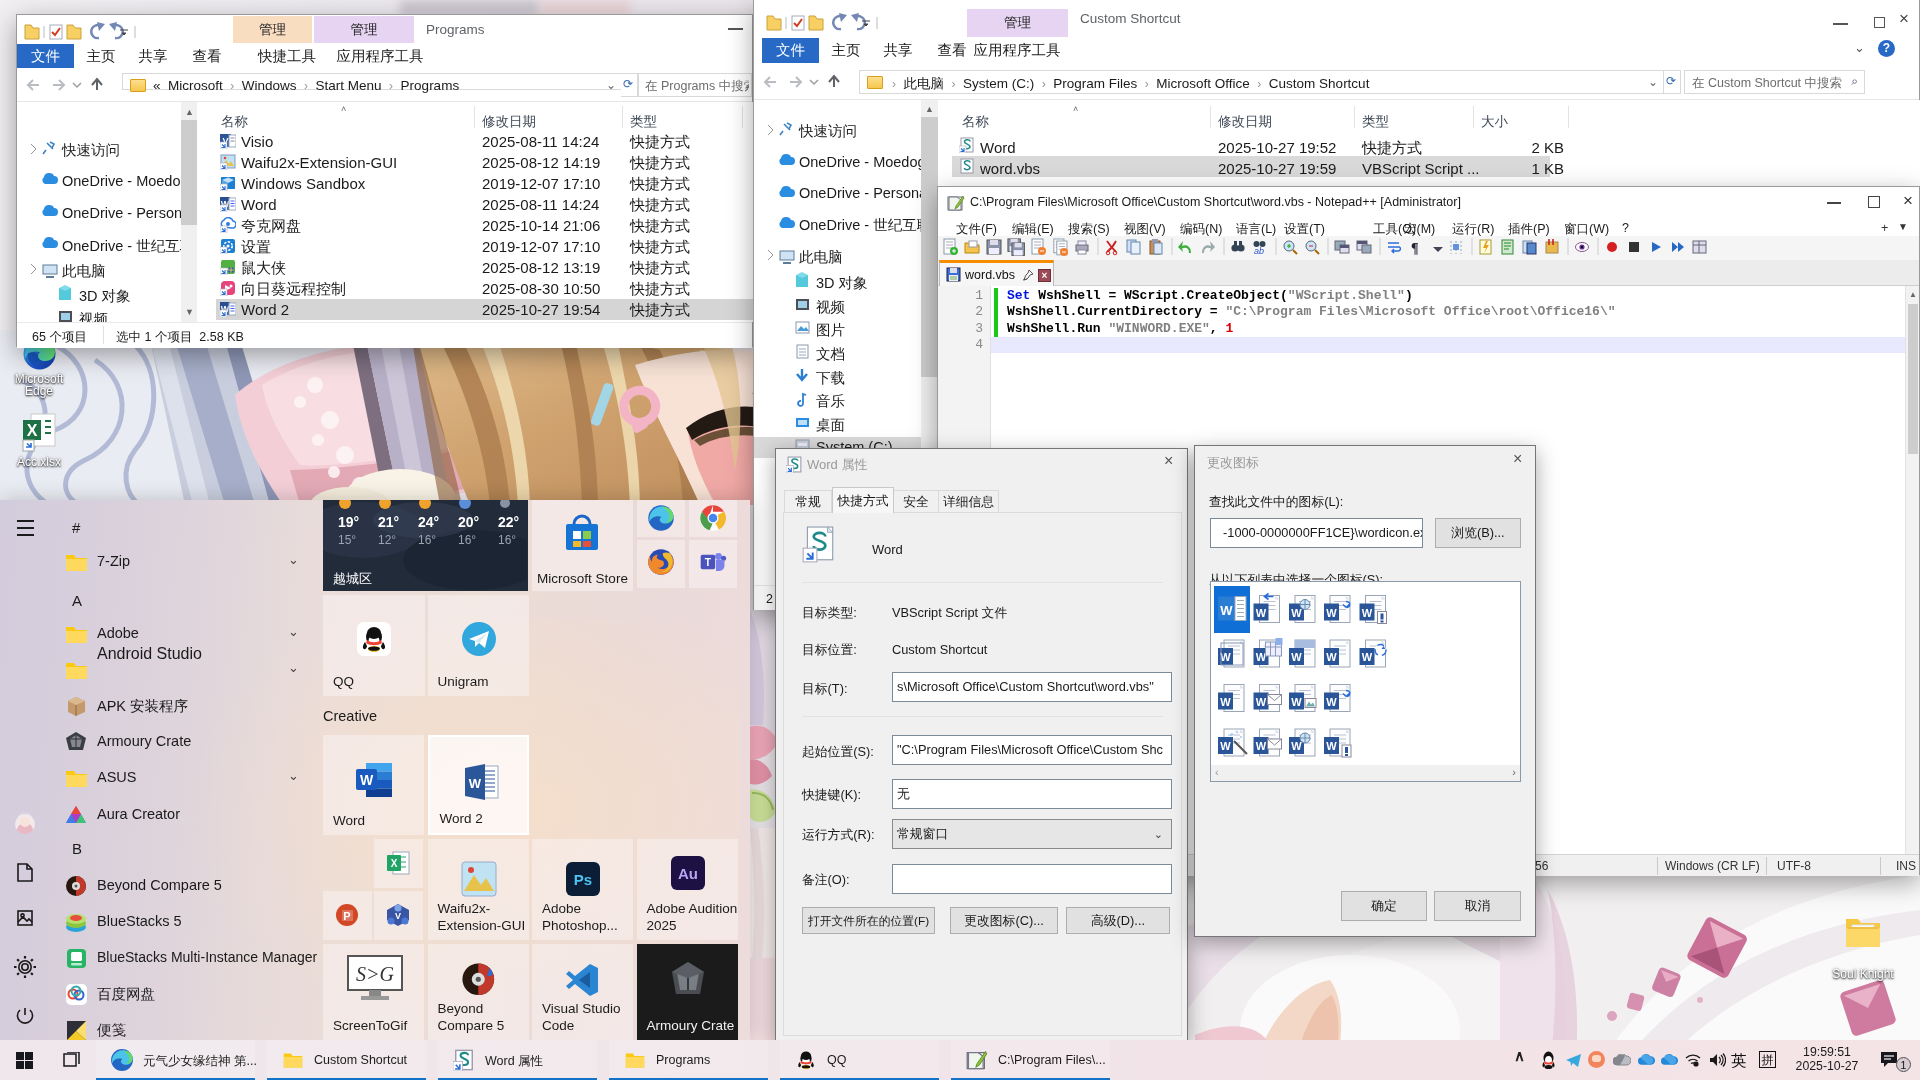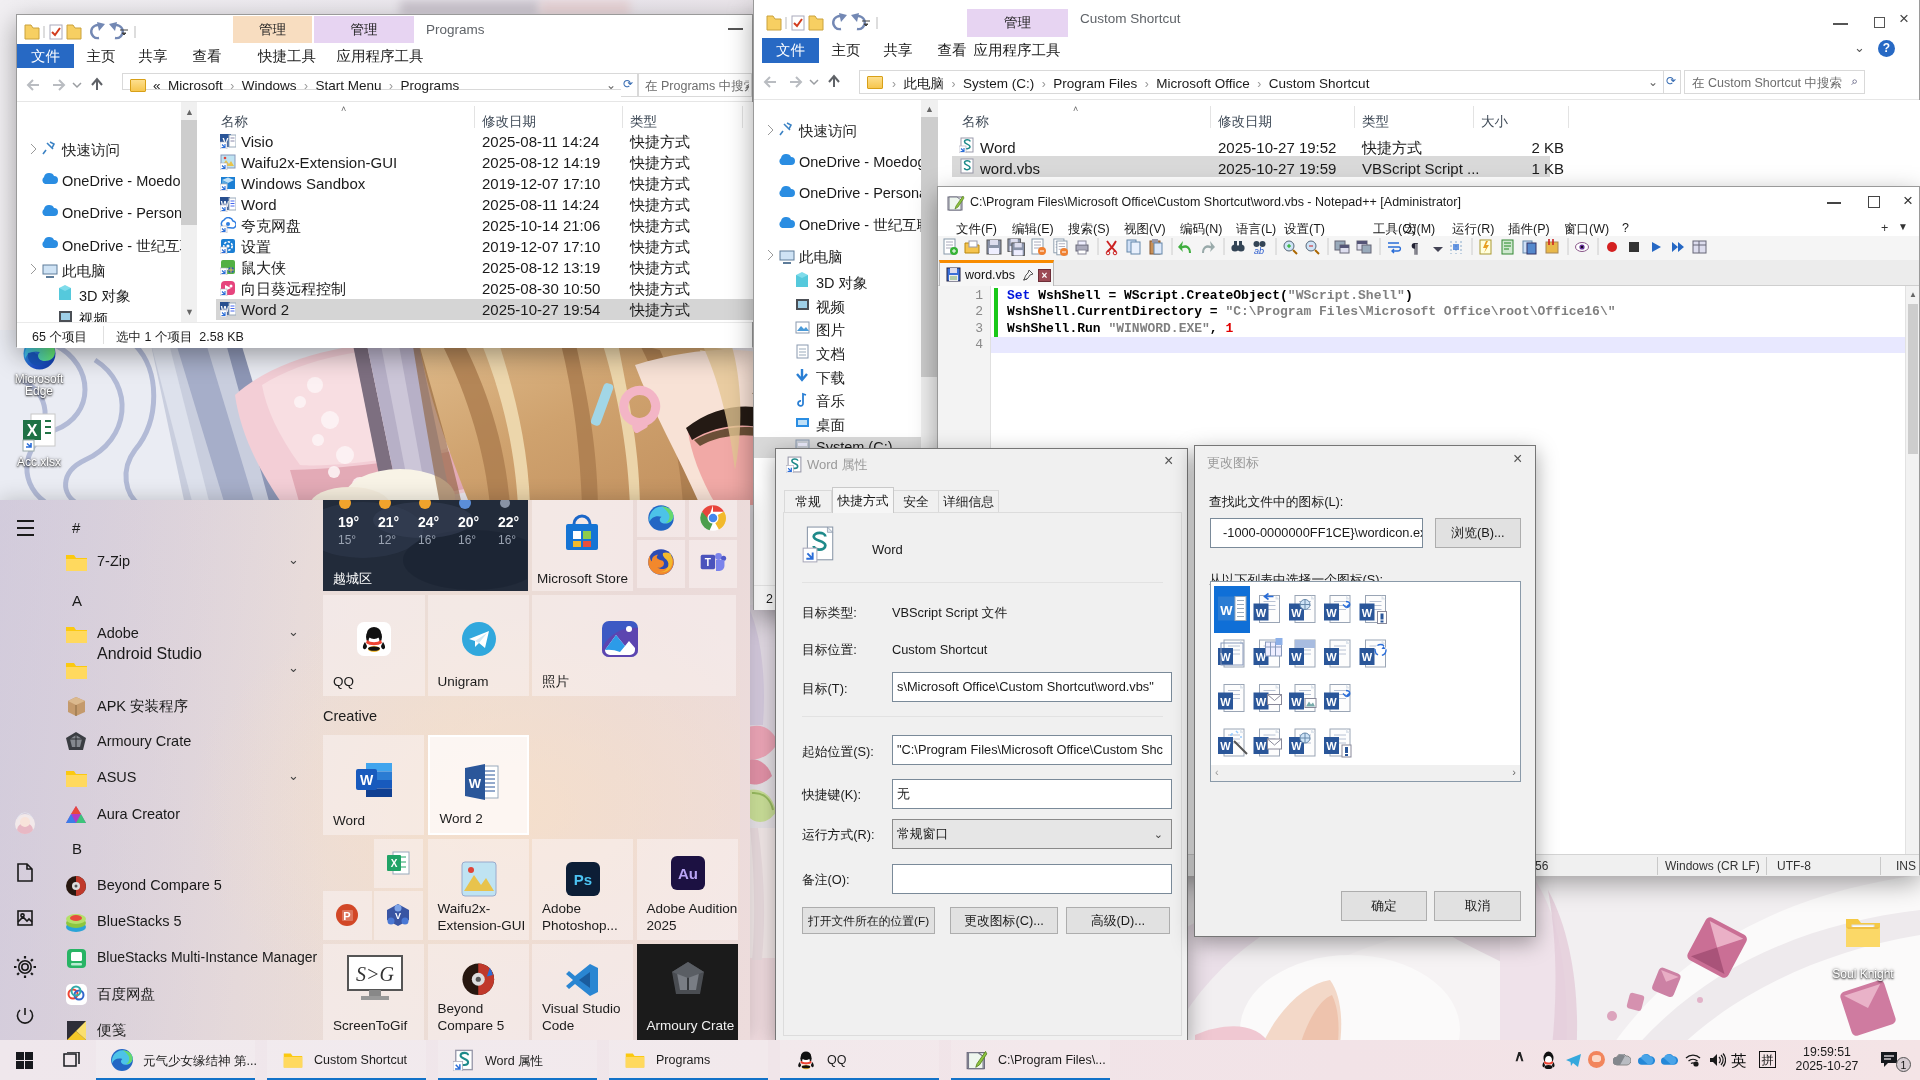--- a/index.html
+++ b/index.html
@@ -1281,30 +1281,20 @@
         <div class="abs" style="left:10px;bottom:5px;font-size:13.5px;color:#1b1b1b;white-space:nowrap;line-height:1.25;">QQ</div>
       </div>
       <div class="abs" style="left:427.5px;top:95px;width:101.5px;height:101px;background:rgba(250,242,243,.55);overflow:hidden;">
         <svg class="abs" width="36" height="36" style="left:33px;top:26px;" viewBox="0 0 36 36">
           <circle cx="18" cy="18" r="17" fill="#31a8dd"></circle>
           <path d="M8,18 L28,10 L24,27 L18,22 L14,26 L14,20 Z" fill="#fff"></path>
           <path d="M18,22 L26,12 L14,20 Z" fill="#cfe8f5"></path>
         </svg>
         <div class="abs" style="left:10px;bottom:5px;font-size:13.5px;color:#1b1b1b;white-space:nowrap;line-height:1.25;">Unigram</div>
       </div>
-      <div class="abs" style="left:532px;top:95px;width:204px;height:101px;background:rgba(250,242,243,.55);overflow:hidden;">
-        <svg class="abs" width="38" height="38" style="left:69px;top:25px;" viewBox="0 0 38 38">
-          <rect x="1" y="1" width="36" height="36" rx="7" fill="#3c59c4"></rect>
-          <path d="M1,28 a36,36 0 0 1 36,-20 l0,22 a7,7 0 0 1 -7,7 l-22,0 a7,7 0 0 1 -7,-7 Z" fill="#6a3da8" opacity=".7"></path>
-          <circle cx="28" cy="9" r="3" fill="#fff"></circle>
-          <path d="M4,30 L15,15 L24,26 L28,21 L34,28 L34,30 a5,5 0 0 1 -5,5 L9,35 a5,5 0 0 1 -5,-5 Z" fill="#fff"></path>
-          <path d="M15,15 L24,26 L19,32 a30,30 0 0 0 -15,-2 Z" fill="#2c9be8"></path>
-        </svg>
-        <div class="abs" style="left:10px;bottom:5px;font-size:13.5px;color:#1b1b1b;white-space:nowrap;line-height:1.25;">照片</div>
-      </div>
       <div class="abs" style="left:323px;top:208px;font-size:14.5px;color:#1b1b1b;">Creative</div>
       <div class="abs" style="left:323px;top:235px;width:101px;height:100px;background:rgba(250,242,243,.55);overflow:hidden;">
         <svg class="abs" width="36" height="34" style="left:33px;top:28px;" viewBox="0 0 36 34">
           <rect x="10" y="0" width="26" height="8.5" fill="#41a5ee"></rect>
           <rect x="10" y="8.5" width="26" height="8.5" fill="#2b7cd3"></rect>
           <rect x="10" y="17" width="26" height="8.5" fill="#185abd"></rect>
           <rect x="10" y="25.5" width="26" height="8.5" fill="#103f91"></rect>
           <rect x="0" y="6" width="21" height="21" rx="2" fill="#185abd"></rect>
           <text x="10.5" y="22" text-anchor="middle" font-size="14" font-weight="bold" fill="#fff" font-family="Liberation Sans">W</text>
         </svg>

